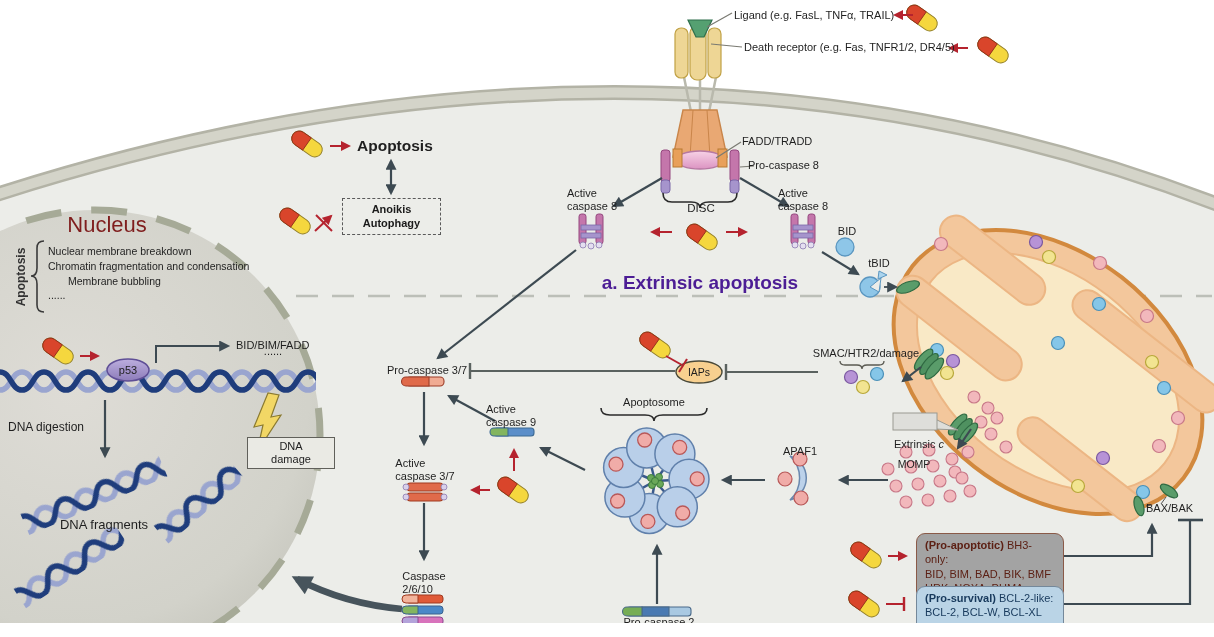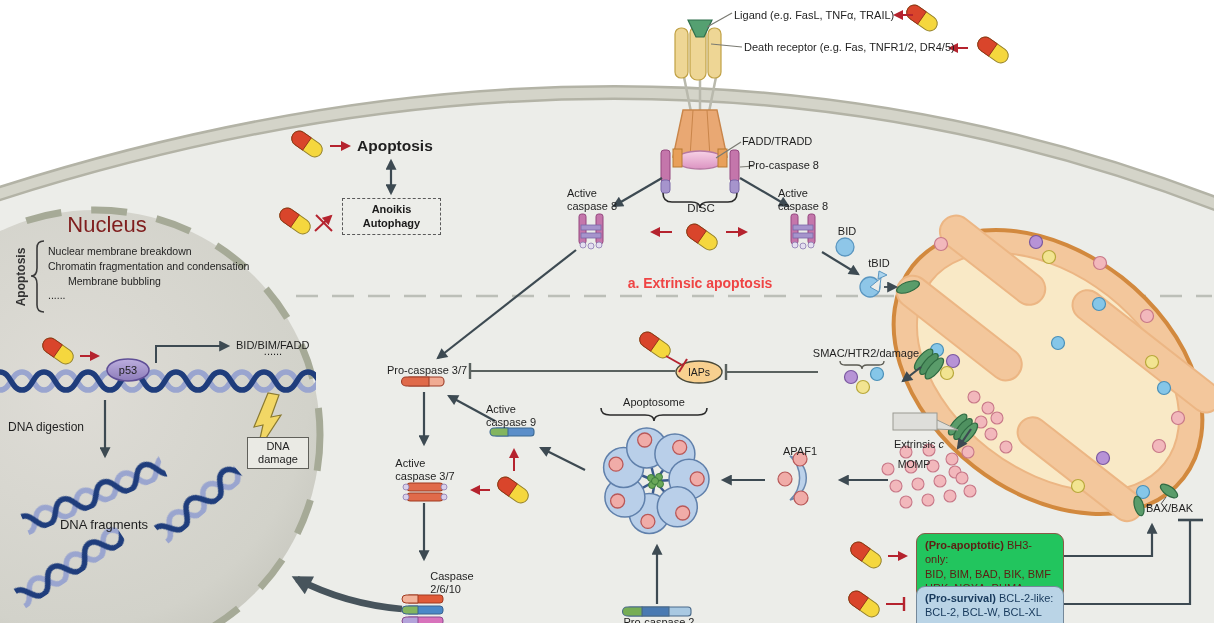--- a/index.html
+++ b/index.html
@@ -2,31 +2,31 @@
 <html><head>
 <meta charset="utf-8">
 <style>
   html,body{margin:0;padding:0;background:#fff;}
   #stage{position:relative;width:1214px;height:623px;overflow:hidden;
          font-family:"Liberation Sans",sans-serif;background:#fff;}
   #shapes{position:absolute;left:0;top:0;}
   .lbl{position:absolute;font-size:11px;color:#1f1f1f;white-space:pre-line;line-height:1.18;z-index:5;}
   .c{transform:translate(-50%,-50%);text-align:left;}
   .cy{transform:translateY(-50%);}
-  .h1{font-size:14px;font-weight:bold;color:#ef4444;white-space:nowrap;}
+  .h1{font-size:19px;font-weight:bold;color:#4c1d95;white-space:nowrap;}
   .bold15{font-size:15.5px;font-weight:bold;}
   .big{font-size:22px;color:#7f1d1d;}
   .tiny{font-size:10.5px;}
   .rot{transform:translate(-50%,-50%) rotate(-90deg);font-weight:bold;font-size:12px;color:#333;}
   .boxed{position:absolute;z-index:5;border-radius:9px;font-size:11px;line-height:1.3;padding:4px 8px;}
   #anoikis-box{position:absolute;z-index:5;border:1.6px dashed #5a5a5a;text-align:center;
                font-weight:bold;font-size:11px;line-height:1.3;padding:3px 0;white-space:pre-line;color:#1a1a1a;}
   #dna-damage-box{position:absolute;z-index:5;border:1.3px solid #60605a;background:#eaeae4;
-                  text-align:center;font-size:11px;line-height:1.2;white-space:pre-line;color:#222;padding:2px 8px;}
-  #pro-apoptotic-box{background:#22c55e;border:1.4px solid #8a5a48;color:#5c2014;}
+                  text-align:center;font-size:11px;line-height:1.2;white-space:pre-line;color:#222;padding:2px 21px;}
+  #pro-apoptotic-box{background:#a3a3a3;border:1.4px solid #8a5a48;color:#5c2014;}
   #pro-survival-box{background:#bad4e6;border:1.4px solid #74889a;color:#17395c;}
   .ital{font-style:italic;}
 </style>
 </head>
 <body>
 
 <div id="stage">
 
 <svg id="shapes" width="1214" height="637" viewBox="0 0 1214 637">
   <defs>
@@ -401,21 +401,21 @@
 <div class="lbl" style="left:8px;top:420px;font-size:12px;">DNA digestion</div>
 <div id="dna-damage-box" style="left:247px;top:437px;width:44px;">DNA
 damage</div>
 <div class="lbl c" style="left:104px;top:525px;font-size:13px;">DNA fragments</div>
 
 <div class="lbl" style="left:387px;top:364px;">Pro-caspase 3/7</div>
 <div class="lbl c" style="left:425px;top:470px;">Active
 caspase 3/7</div>
 <div class="lbl c" style="left:511px;top:416px;">Active
 caspase 9</div>
-<div class="lbl c" style="left:424px;top:583px;margin-left:28px;">Caspase
+<div class="lbl c" style="left:424px;top:583px;">Caspase
 2/6/10</div>
 <div class="lbl c tiny" style="left:699px;top:372px;">IAPs</div>
 
 <div class="lbl c" style="left:654px;top:402px;">Apoptosome</div>
 <div class="lbl c" style="left:800px;top:451px;">APAF1</div>
 <div class="lbl c" style="left:659px;top:622px;">Pro-caspase 2</div>
 
 <div class="lbl c" style="left:866px;top:353px;">SMAC/HTR2/damage</div>
 <div class="lbl c tiny" style="left:914px;top:421px;margin-top:43px;">MOMP</div>
 <div class="lbl c" style="left:919px;top:444px;white-space:nowrap;"><span>Extrinsic </span><span class="ital">c</span></div>

